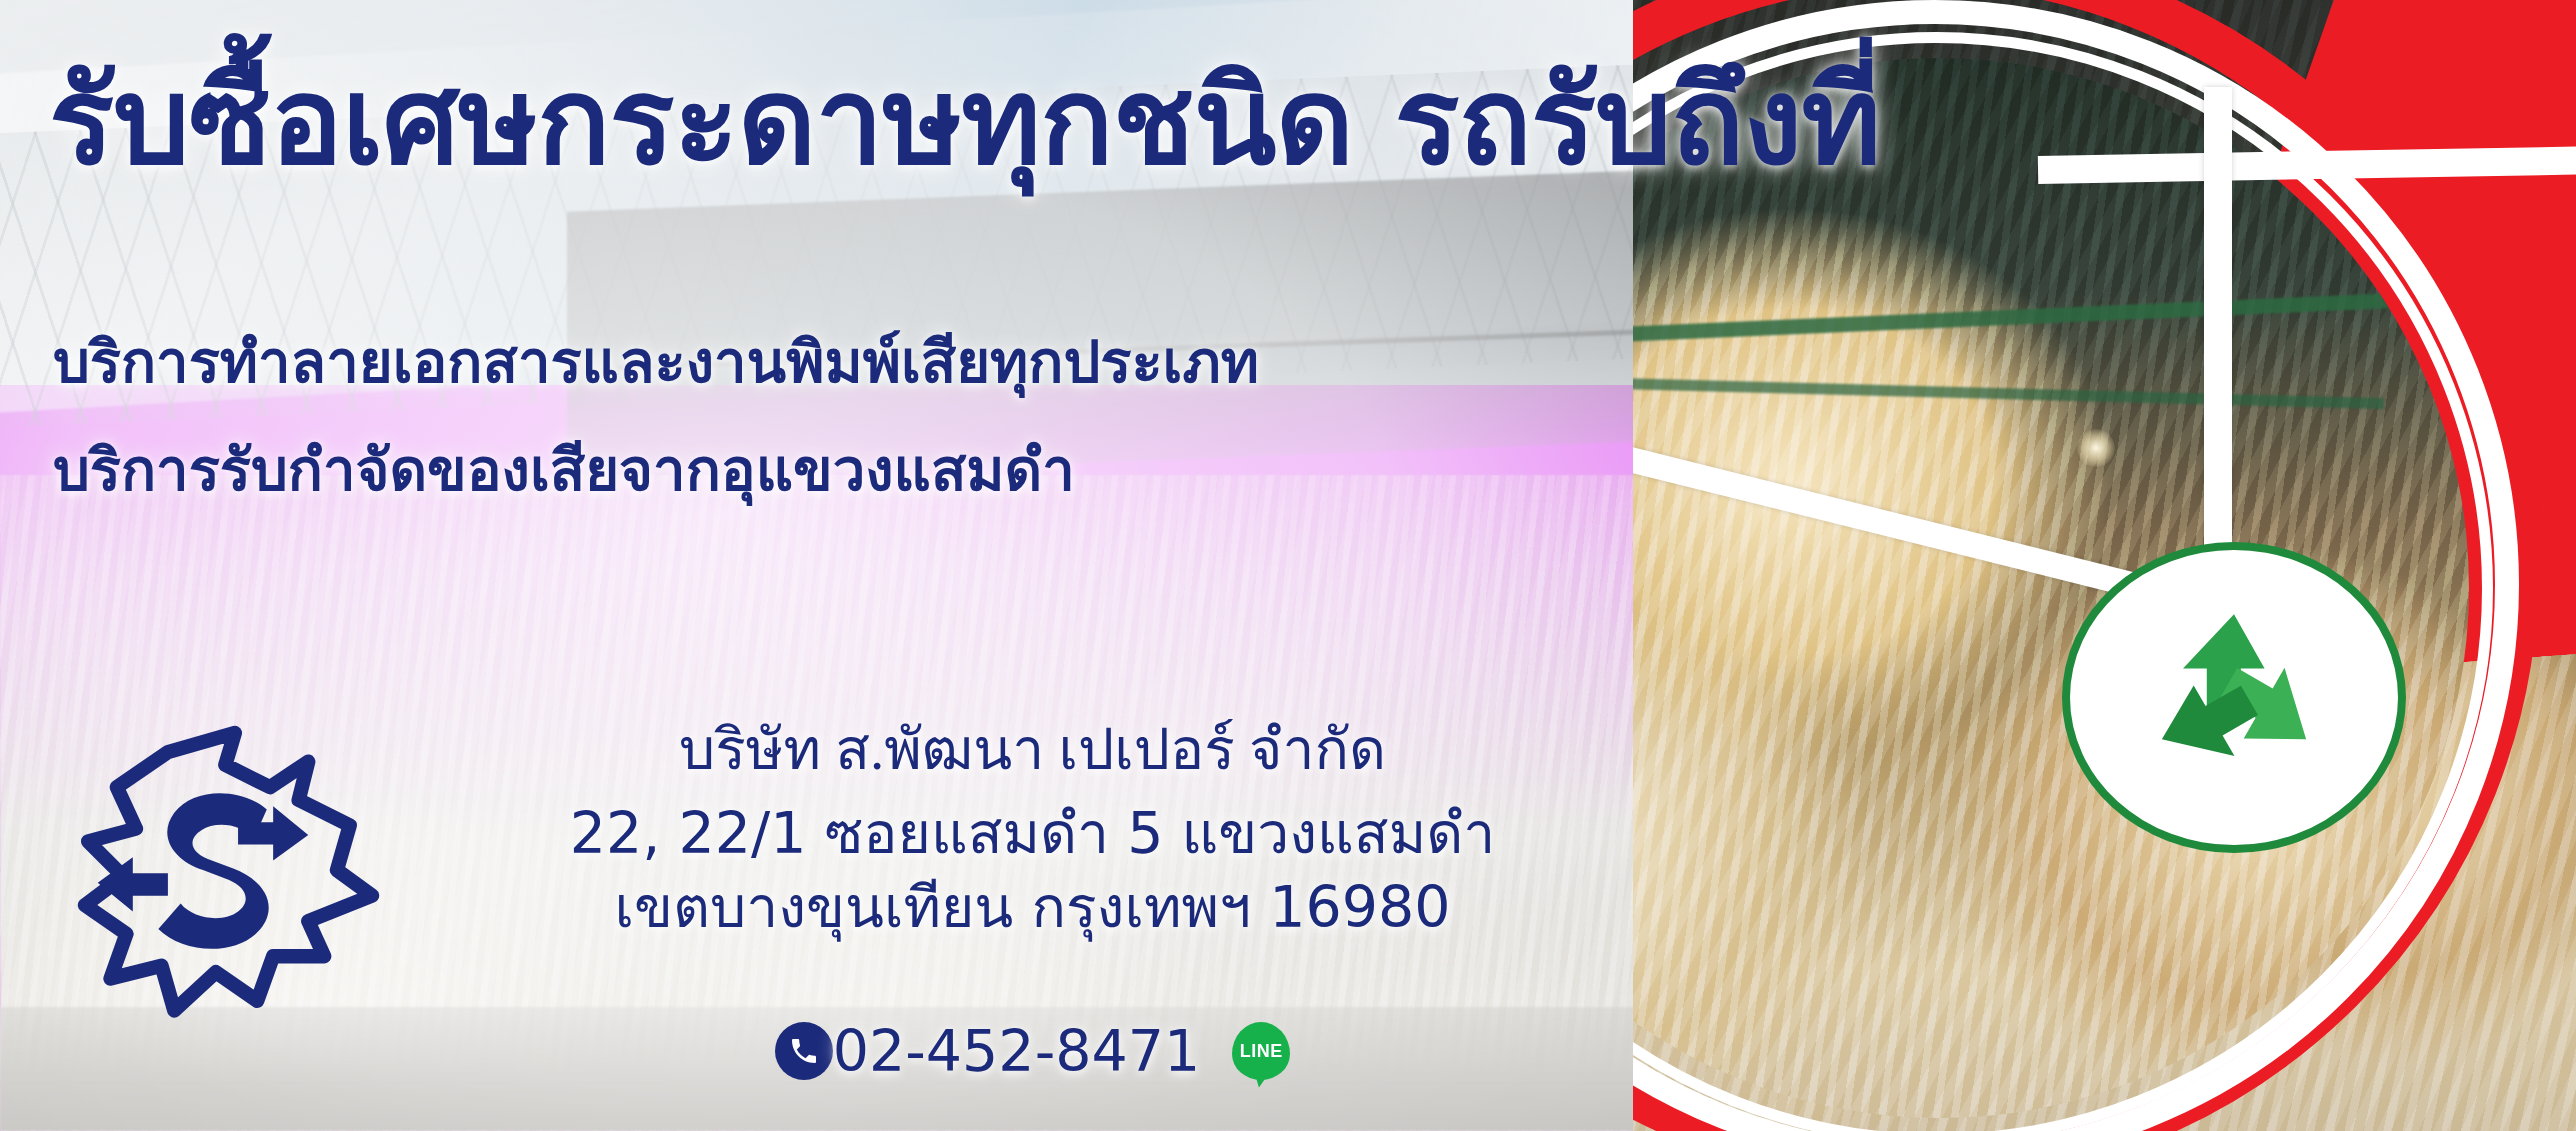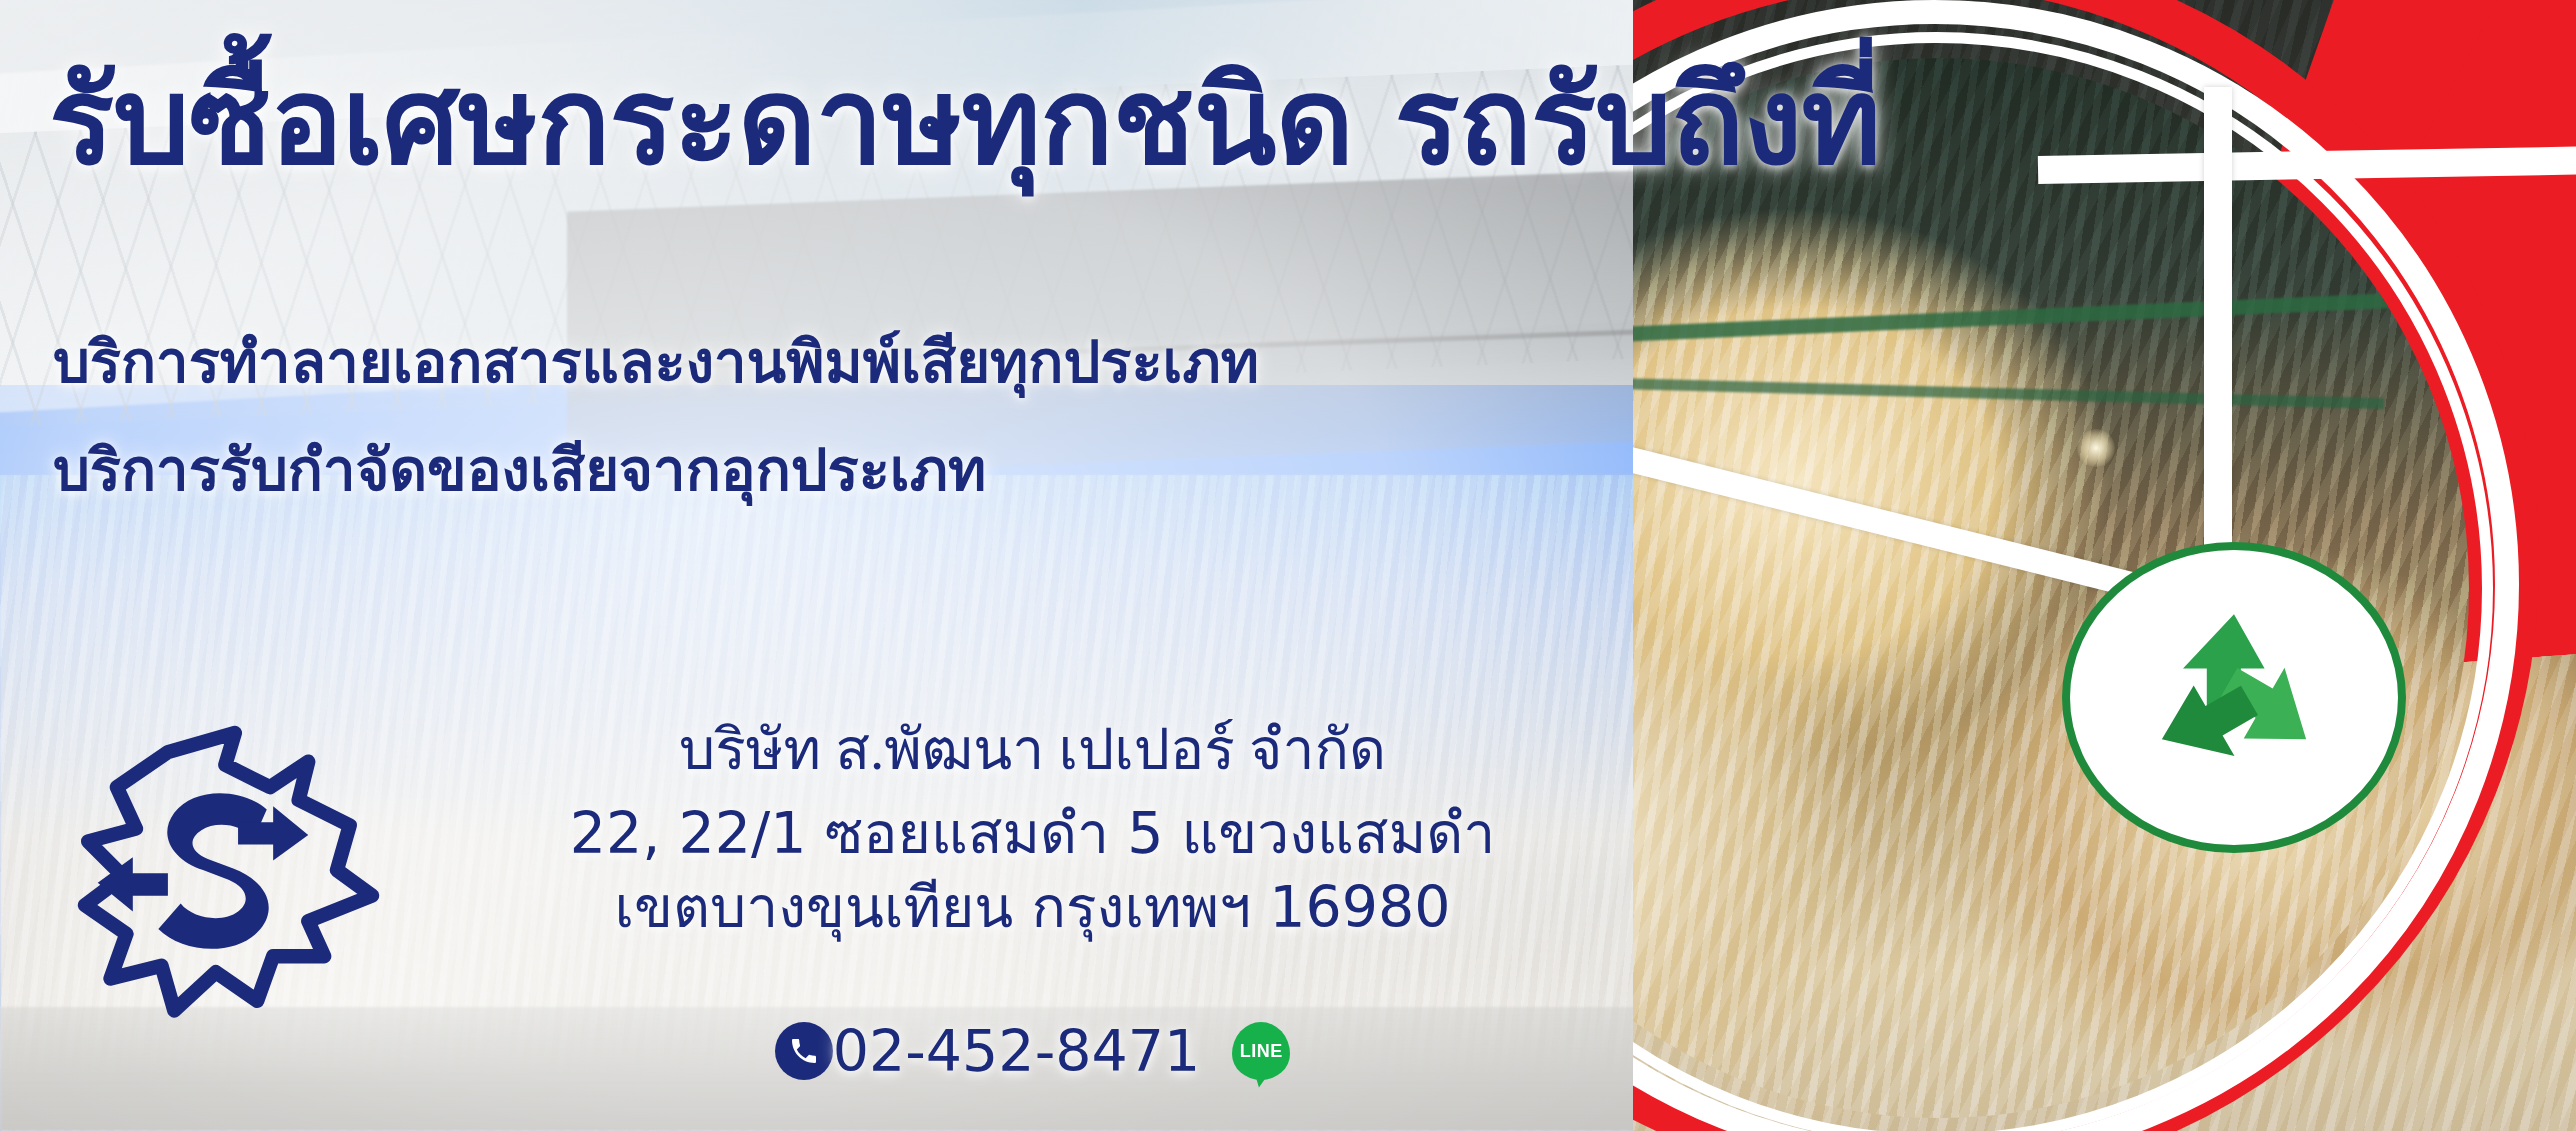--- a/index.html
+++ b/index.html
@@ -3,21 +3,21 @@
 <meta charset="utf-8">
 <title>S.Patana Paper Banner</title>
 <style>
   html,body{margin:0;padding:0;background:#2b2b2b;}
   *{box-sizing:border-box;}
   .banner{
     position:relative;
     width:2576px;height:1131px;
     overflow:hidden;
     font-family:"DejaVu Sans","Liberation Sans",sans-serif;
-    background:#3b82f6;
+    background:#d946ef;
   }
 
   
   .bg{position:absolute;inset:0;overflow:hidden;}
   .bg-sky{
     position:absolute;left:0;top:0;width:100%;height:34%;
     background:
       linear-gradient(110deg,#d8dde1 0%,#c3ccd4 18%,#9fb8ca 32%,#7fa7c3 40%,#b9c9d4 52%,#dfe4e7 70%,#eceef0 100%);
   }
   .bg-roof{
@@ -300,21 +300,21 @@
       </svg>
     </div>
   </div>
 
   <div class="content">
 
     <div class="headline">รับซื้อเศษกระดาษทุกชนิด รถรับถึงที่</div>
 
     <div class="services">
       <div class="svc-line">บริการทำลายเอกสารและงานพิมพ์เสียทุกประเภท</div>
-      <div class="svc-line">บริการรับกำจัดของเสียจากอุกประเภท</div>
+      <div class="svc-line">บริการรับกำจัดของเสียจากอุแขวงแสมดำ</div>
     </div>
 
     <div class="logo">
       <svg viewBox="0 0 200 195" aria-hidden="true">
         <g fill="none" stroke="#1b2a7a" stroke-width="9" stroke-linejoin="round">
           <path d="M62 22 L104 10 L98 30 L126 44 L150 28 L144 52 L176 68
                    L168 96 L190 112 L150 128 L160 150 L128 150 L118 178
                    L92 160 L66 184 L58 156 L26 164 L36 136 L10 118
                    L34 100 L12 78 L42 70 L30 44 Z"></path>
         </g>

